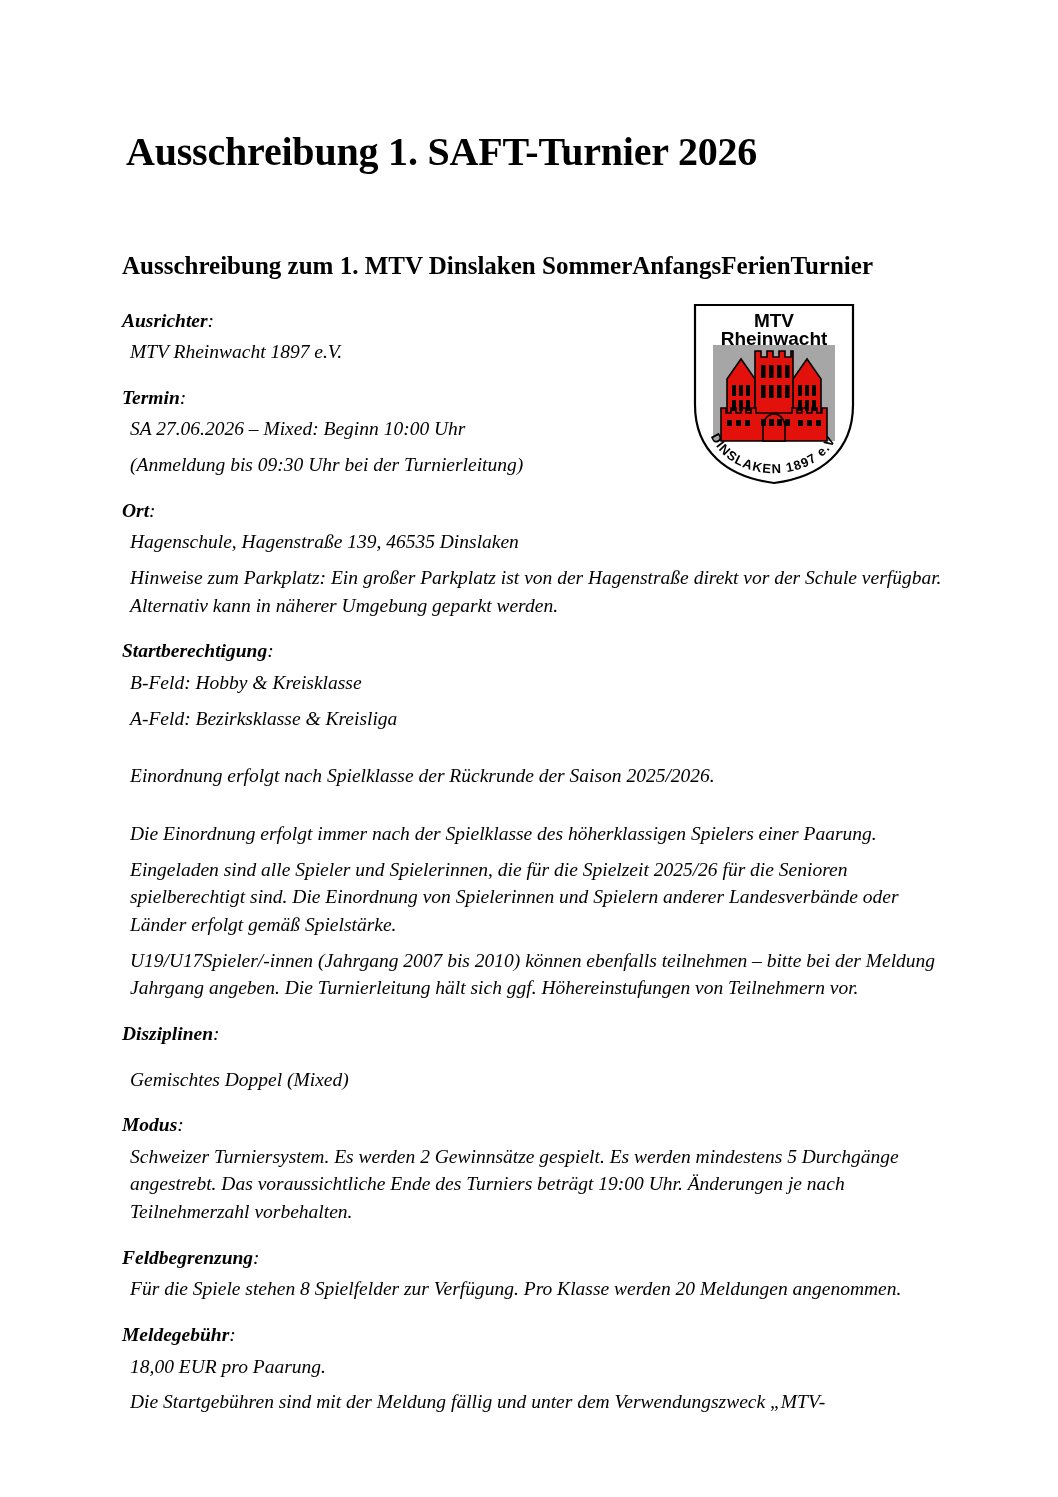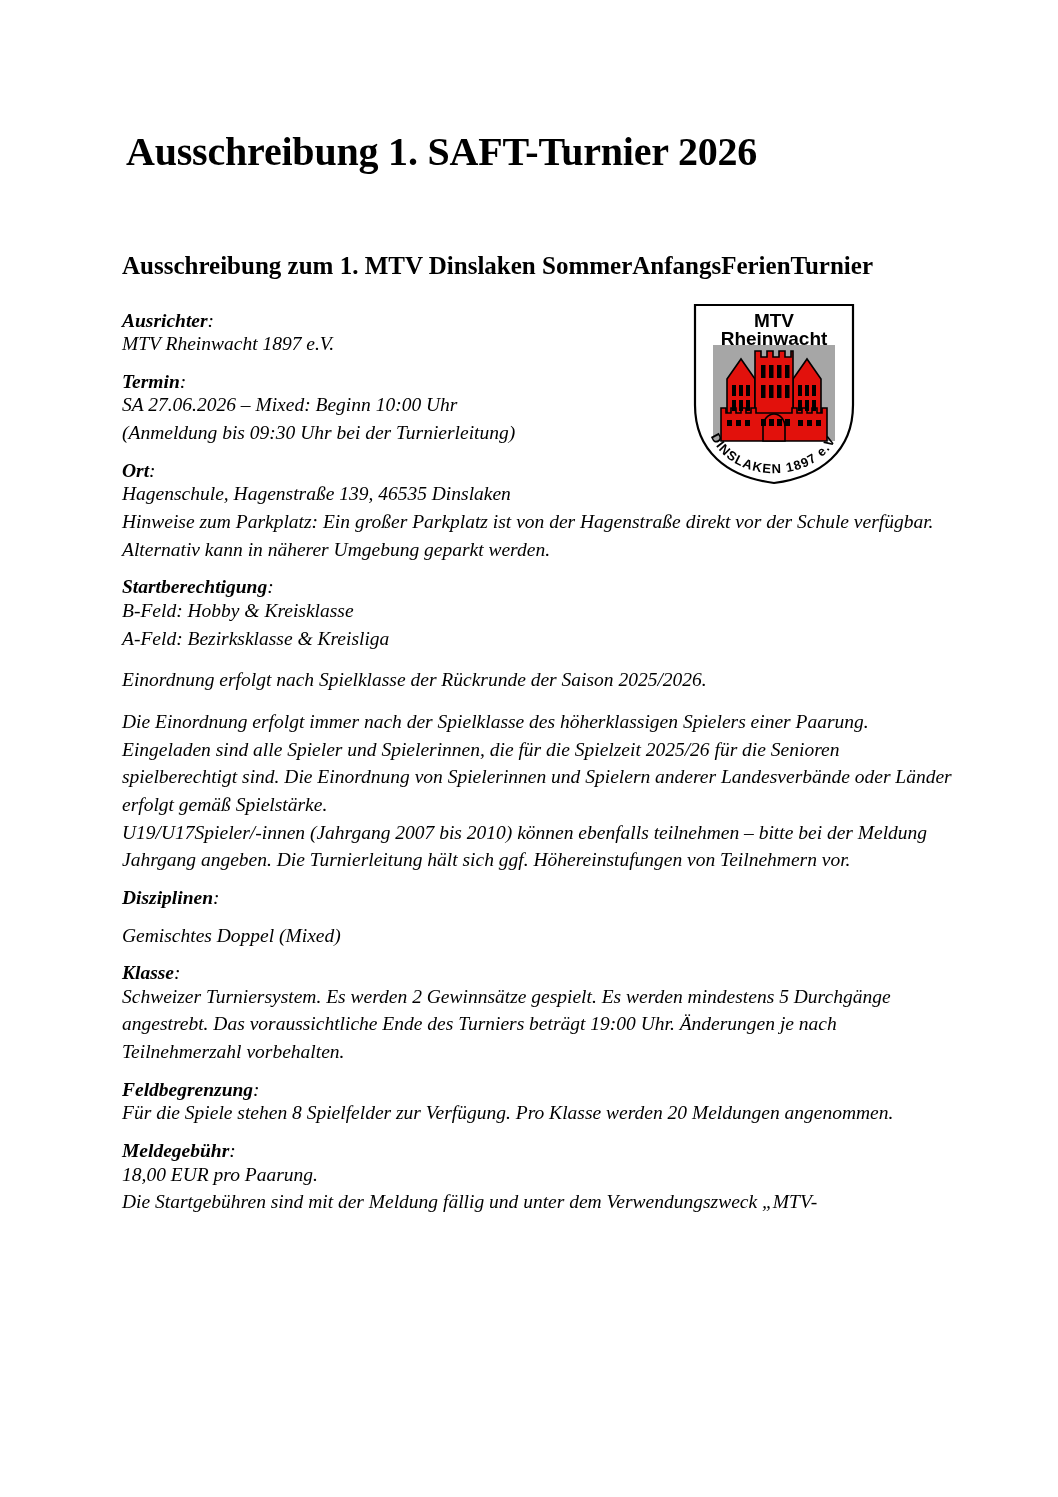--- a/index.html
+++ b/index.html
@@ -50,21 +50,21 @@
     font-weight: bold;
     line-height: 1.0;
   }
   .lbl .colon {
     font-weight: normal;
   }
   p.body-line, p.para {
     font-size: 19.5px;
     font-weight: normal;
     line-height: 1.42;
-    margin: 0;
+    margin: 8px;
   }
   .gap-sm { height: 14px; }
   .gap-lg { height: 30px; }
 
   
   .logo {
     position: absolute;
     left: 691px;
     top: 301px;
     width: 166px;
@@ -195,21 +195,21 @@
 
     <div class="section">
       <div class="lbl"><span>Disziplinen</span><span class="colon">:</span></div>
       <div class="gap-sm"></div>
       <p class="body-line">Gemischtes Doppel (Mixed)</p>
     </div>
 
     <div class="gap-sm"></div>
 
     <div class="section">
-      <div class="lbl"><span>Klasse</span><span class="colon">:</span></div>
+      <div class="lbl"><span>Modus</span><span class="colon">:</span></div>
       <p class="para">Schweizer Turniersystem. Es werden 2 Gewinnsätze gespielt.  Es werden mindestens 5 Durchgänge angestrebt. Das voraussichtliche Ende des Turniers beträgt 19:00 Uhr. Änderungen je nach Teilnehmerzahl vorbehalten.</p>
     </div>
 
     <div class="gap-sm"></div>
 
     <div class="section">
       <div class="lbl"><span>Feldbegrenzung</span><span class="colon">:</span></div>
       <p class="para">Für die Spiele stehen 8 Spielfelder zur Verfügung. Pro Klasse werden 20 Meldungen angenommen.</p>
     </div>
 

